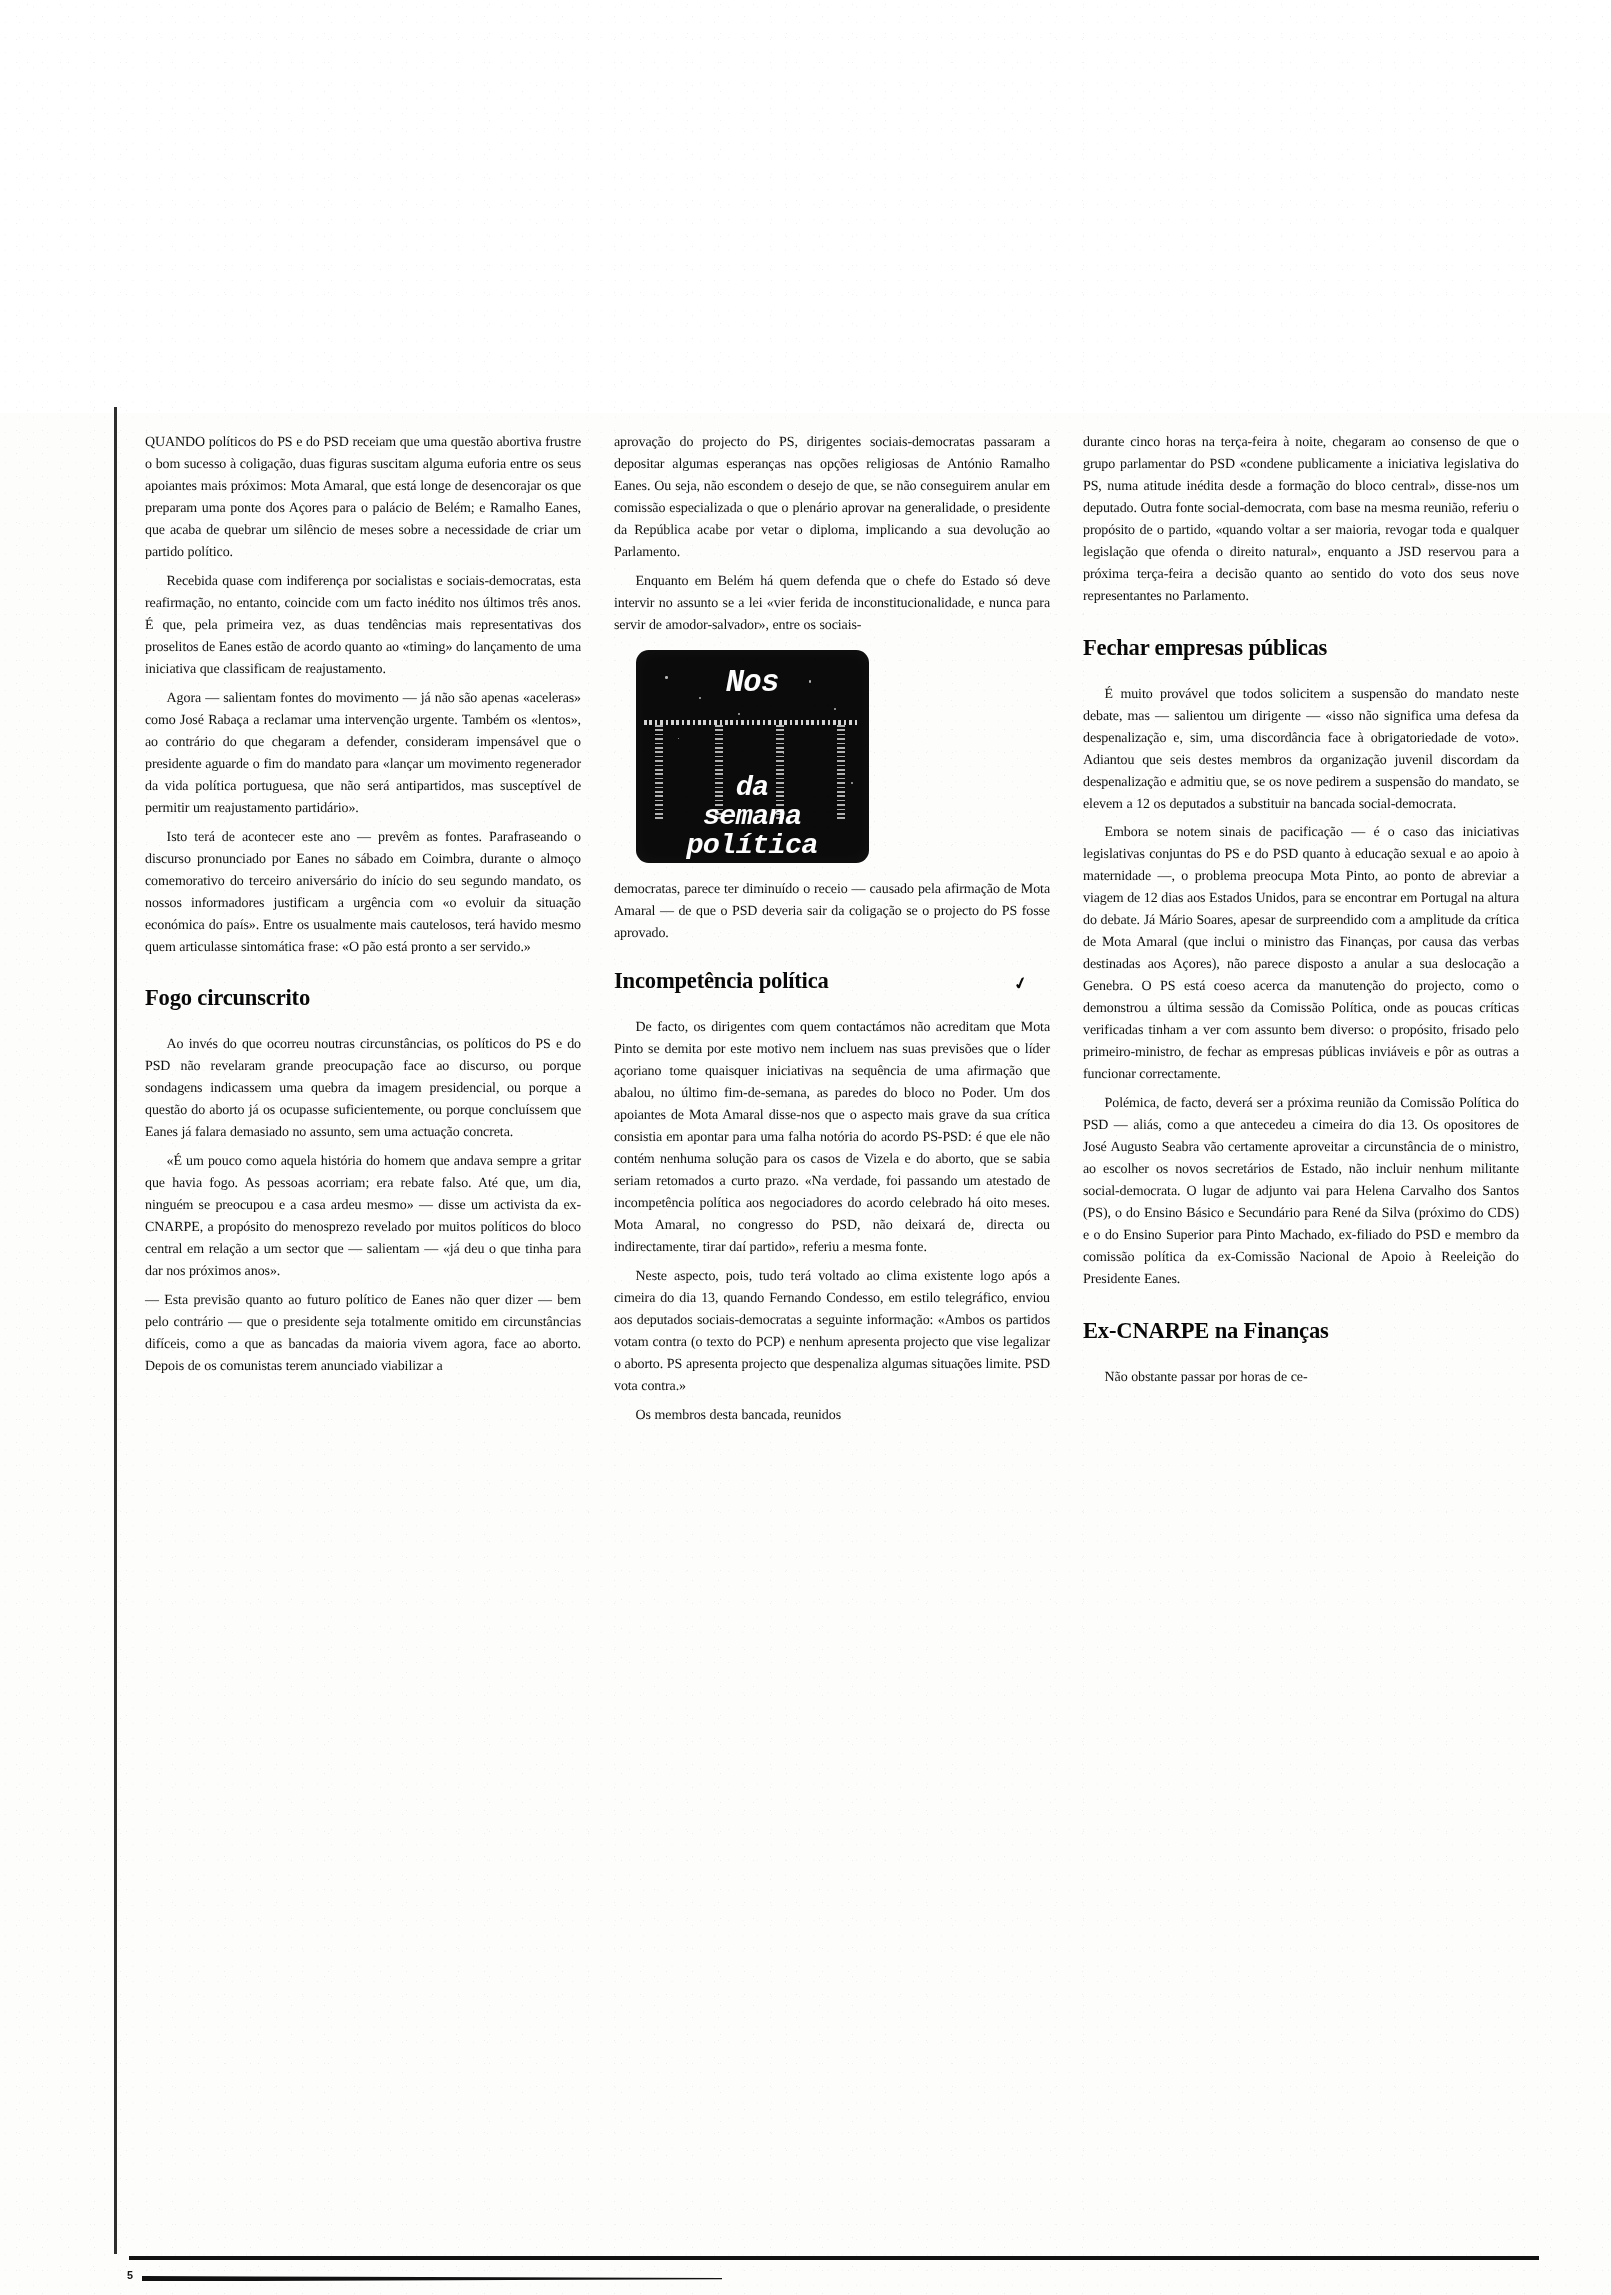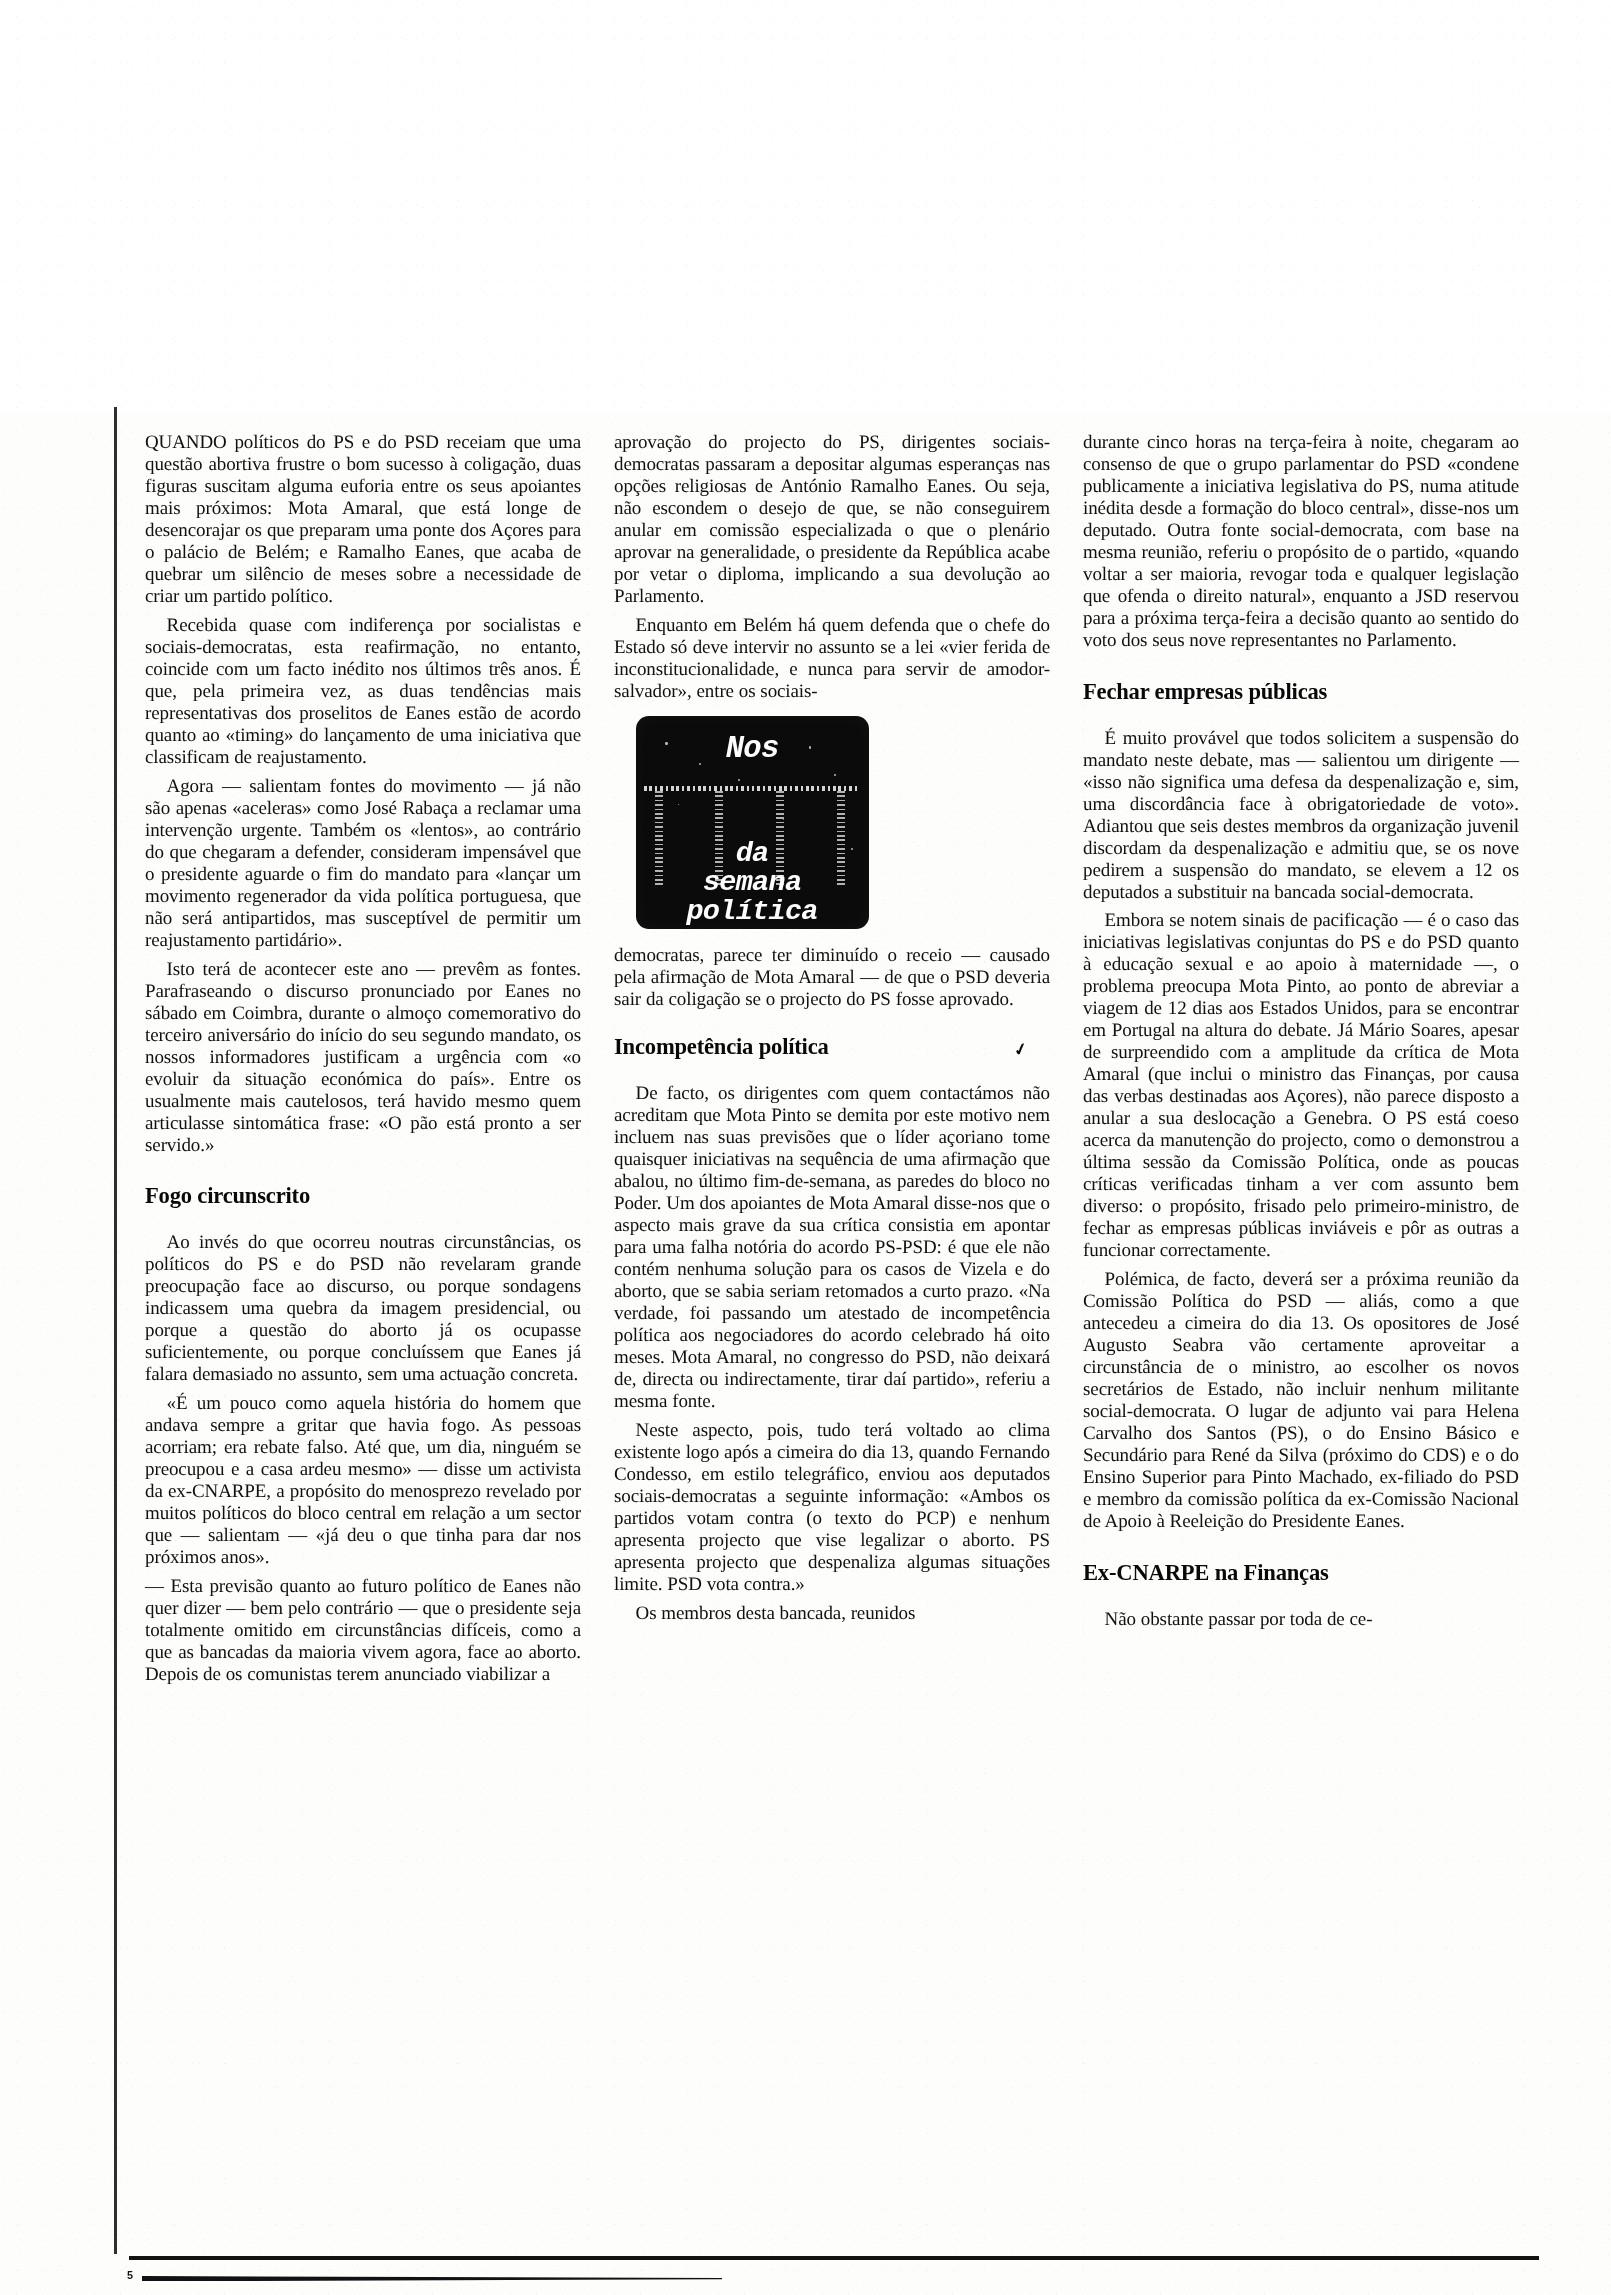--- a/index.html
+++ b/index.html
@@ -77,21 +77,21 @@
 
   .col {
     width: 436px;
     position: relative;
   }
 
   .col p {
     margin: 0 0 0px 0;
     text-indent: 21.6px;
     text-align: justify;
-    font-size: 19px;
+    font-size: 14px;
     line-height: 22px;
     letter-spacing: -0.1px;
     word-spacing: 0.2px;
     hyphens: manual;
     color: #101010;
     text-rendering: geometricPrecision;
   }
 
   .col p.lead { text-indent: 0; }
   .col p.dash { text-indent: 0; }
@@ -266,21 +266,21 @@
       <p class="cont">durante cinco horas na terça-feira à noite, chegaram ao consenso de que o grupo parlamentar do PSD «condene publicamente a iniciativa legislativa do PS, numa atitude inédita desde a formação do bloco central», disse-nos um deputado. Outra fonte social-democrata, com base na mesma reunião, referiu o propósito de o partido, «quando voltar a ser maioria, revogar toda e qualquer legislação que ofenda o direito natural», enquanto a JSD reservou para a próxima terça-feira a decisão quanto ao sentido do voto dos seus nove representantes no Parlamento.</p>
 
       <h2 class="sec">Fechar empresas públicas</h2>
 
       <p>É muito provável que todos solicitem a suspensão do mandato neste debate, mas — salientou um dirigente — «isso não significa uma defesa da despenalização e, sim, uma discordância face à obrigatoriedade de voto». Adiantou que seis destes membros da organização juvenil discordam da despenalização e admitiu que, se os nove pedirem a suspensão do mandato, se elevem a 12 os deputados a substituir na bancada social-democrata.</p>
       <p>Embora se notem sinais de pacificação — é o caso das iniciativas legislativas conjuntas do PS e do PSD quanto à educação sexual e ao apoio à maternidade —, o problema preocupa Mota Pinto, ao ponto de abreviar a viagem de 12 dias aos Estados Unidos, para se encontrar em Portugal na altura do debate. Já Mário Soares, apesar de surpreendido com a amplitude da crítica de Mota Amaral (que inclui o ministro das Finanças, por causa das verbas destinadas aos Açores), não parece disposto a anular a sua deslocação a Genebra. O PS está coeso acerca da manutenção do projecto, como o demonstrou a última sessão da Comissão Política, onde as poucas críticas verificadas tinham a ver com assunto bem diverso: o propósito, frisado pelo primeiro-ministro, de fechar as empresas públicas inviáveis e pôr as outras a funcionar correctamente.</p>
       <p>Polémica, de facto, deverá ser a próxima reunião da Comissão Política do PSD — aliás, como a que antecedeu a cimeira do dia 13. Os opositores de José Augusto Seabra vão certamente aproveitar a circunstância de o ministro, ao escolher os novos secretários de Estado, não incluir nenhum militante social-democrata. O lugar de adjunto vai para Helena Carvalho dos Santos (PS), o do Ensino Básico e Secundário para René da Silva (próximo do CDS) e o do Ensino Superior para Pinto Machado, ex-filiado do PSD e membro da comissão política da ex-Comissão Nacional de Apoio à Reeleição do Presidente Eanes.</p>
 
       <h2 class="sec">Ex-CNARPE na Finanças</h2>
 
-      <p>Não obstante passar por toda de ce-</p>
+      <p>Não obstante passar por horas de ce-</p>
     </div>
 
   </div>
 
   <div class="bottom-rule-a"></div>
   <div class="bottom-rule-b"></div>
   <div class="folio">5</div>
 
   <div class="speckle"></div>
 </div>

